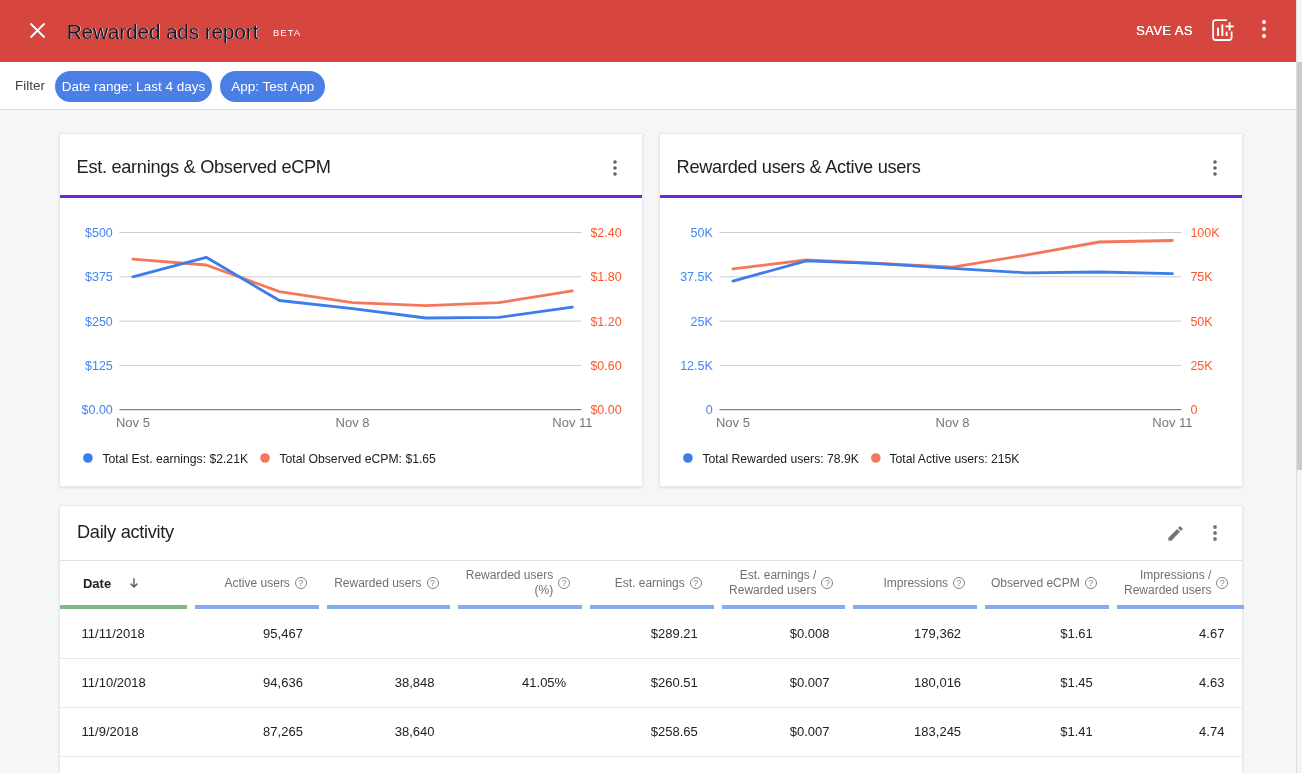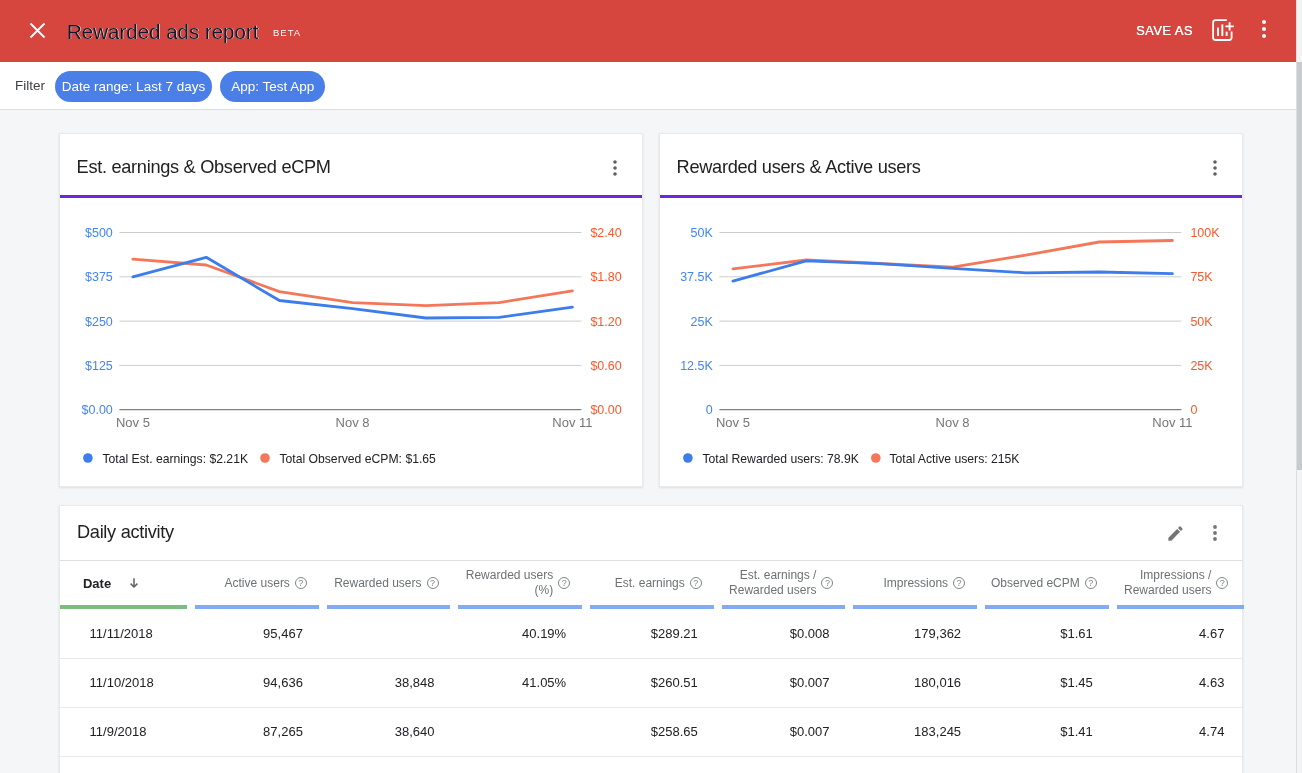--- a/index.html
+++ b/index.html
@@ -13,21 +13,21 @@
 .chead { position:absolute; left:0; top:0; width:100%; height:64px; border-bottom:3px solid #6d28d9; }
 .ctitle { position:absolute; left:17px; top:23px; font-size:18.2px; color:#212121; letter-spacing:-.3px; }
 .chsvg { position:absolute; left:0; top:0; }
 .th { position:absolute; top:55px; height:44px; display:flex; align-items:center; justify-content:flex-end; padding-right:16px; font-size:12px; color:#6d7175; }
 .thl { justify-content:flex-start; padding-left:23.4px; }
 .htxt { text-align:right; line-height:15px; margin-right:5px; }
 .date-h { font-size:13px; font-weight:700; color:#202124; }
 .q { width:12px; height:12px; border:1px solid #80868b; border-radius:50%; color:#80868b; font-size:9px; line-height:11px; text-align:center; flex:none; }
 .trow { position:absolute; left:0; width:100%; height:49px; border-bottom:1px solid #e8eaed; }
 .td { position:absolute; top:0; height:48px; line-height:48px; text-align:right; padding-right:20px; font-size:13px; color:#202124; }
-.tdl { text-align:left; padding-left:30px; }
+.tdl { text-align:left; padding-left:22px; }
 .sb { position:absolute; left:1296px; top:0; width:6px; height:773px; background:#f3f4f6; border-left:1px solid #dbddde; }
 .sbthumb { position:absolute; left:0; top:62px; width:5px; height:408px; background:#c8cbce; }
 </style></head>
 <body>
 <div class="topbar">
   <svg style="position:absolute;left:29px;top:22px" width="17" height="17">
       <path d="M1.5 1.5 L15.5 15.5 M15.5 1.5 L1.5 15.5" stroke="#fff" stroke-width="1.8"></path>
     </svg>
   <div class="ttl">Rewarded ads report</div>
   <div class="beta">BETA</div>
@@ -40,21 +40,21 @@
     <path d="M18.6 3.2 V11.6 M14.4 7.4 H22.8" stroke="#fff" stroke-width="1.9"></path>
   </svg>
   <svg style="position:absolute;left:1258px;top:17px" width="12" height="24">
       <circle cx="6" cy="5" r="2.0" fill="#fff"></circle>
       <circle cx="6" cy="12" r="2.0" fill="#fff"></circle>
       <circle cx="6" cy="19" r="2.0" fill="#fff"></circle>
     </svg>
 </div>
 <div class="filterbar">
   <div class="flbl">Filter</div>
-  <div class="chip" style="left:55px;width:157px">Date range: Last 7 days</div>
+  <div class="chip" style="left:55px;width:157px">Date range: Last 4 days</div>
   <div class="chip" style="left:220px;width:105.4px">App: Test App</div>
 </div>
 
 <div class="card" style="left:58.6px;top:133px;width:584.8px;height:354px">
   <div class="chead">
       <div class="ctitle">Est. earnings &amp; Observed eCPM</div>
     </div>
   <svg style="position:absolute;left:549.9px;top:22px" width="12" height="24">
       <circle cx="6" cy="6" r="1.8" fill="#606060"></circle>
       <circle cx="6" cy="12" r="1.8" fill="#606060"></circle>
@@ -178,21 +178,20 @@
     <div style="position:absolute;top:99px;left:267.3px;width:123.6px;height:4px;background:#82abf4"></div>
     <div style="position:absolute;top:99px;left:398.9px;width:123.6px;height:4px;background:#82abf4"></div>
     <div style="position:absolute;top:99px;left:530.6px;width:123.6px;height:4px;background:#82abf4"></div>
     <div style="position:absolute;top:99px;left:662.2px;width:123.6px;height:4px;background:#82abf4"></div>
     <div style="position:absolute;top:99px;left:793.9px;width:123.6px;height:4px;background:#82abf4"></div>
     <div style="position:absolute;top:99px;left:925.5px;width:123.6px;height:4px;background:#82abf4"></div>
     <div style="position:absolute;top:99px;left:1057.2px;width:127.6px;height:4px;background:#82abf4"></div>
   <div class="trow" style="top:103.5px">
       <div class="td tdl" style="left:0.0px;width:131.64444444444445px">11/11/2018</div>
       <div class="td" style="left:131.64444444444445px;width:131.64444444444445px">95,467</div>
-      <div class="td" style="left:394.93333333333334px;width:131.64444444444445px">40.19%</div>
       <div class="td" style="left:526.5777777777778px;width:131.6444444444444px">$289.21</div>
       <div class="td" style="left:658.2222222222222px;width:131.6444444444445px">$0.008</div>
       <div class="td" style="left:789.8666666666667px;width:131.6444444444445px">179,362</div>
       <div class="td" style="left:921.5111111111112px;width:131.6444444444444px">$1.61</div>
       <div class="td" style="left:1053.1555555555556px;width:131.6444444444444px">4.67</div>
     </div>
     <div class="trow" style="top:152.5px">
       <div class="td tdl" style="left:0.0px;width:131.64444444444445px">11/10/2018</div>
       <div class="td" style="left:131.64444444444445px;width:131.64444444444445px">94,636</div>
       <div class="td" style="left:263.2888888888889px;width:131.64444444444445px">38,848</div>

